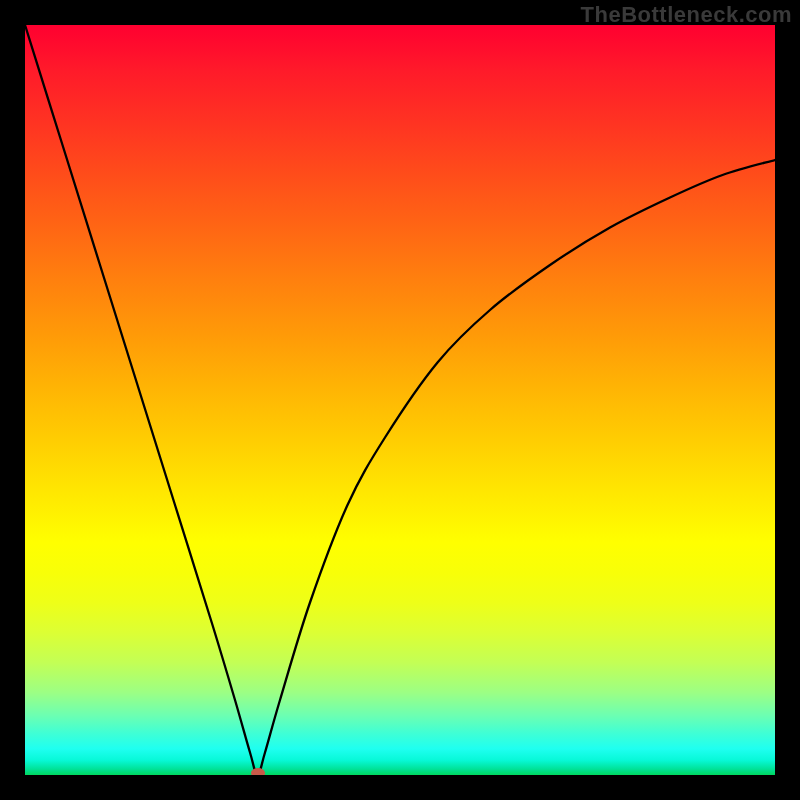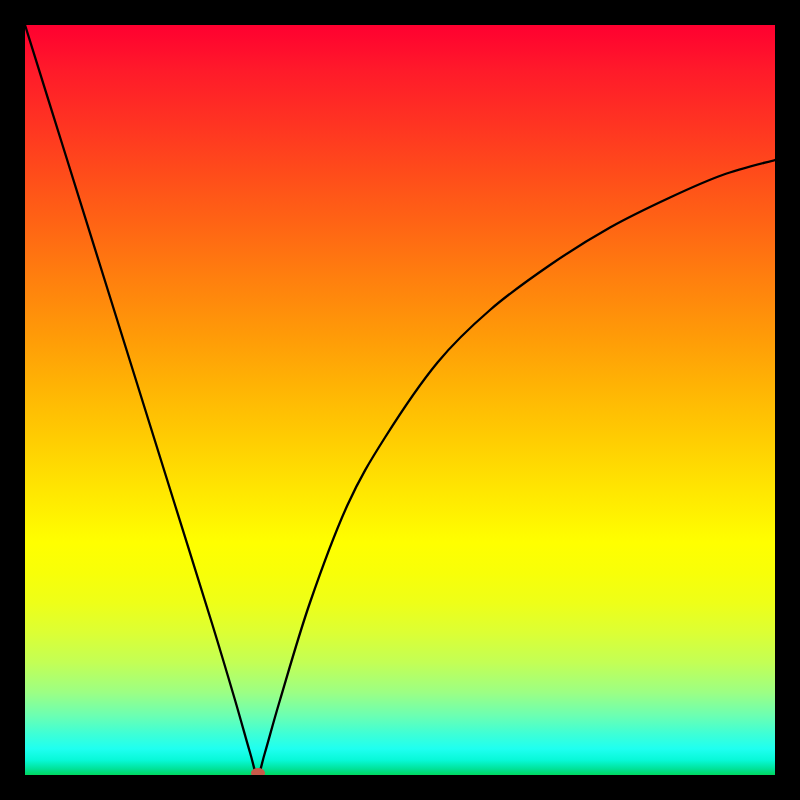--- a/index.html
+++ b/index.html
@@ -86,20 +86,21 @@
     border-radius: 50%;
     transform: translate(-50%, -50%);
     z-index: 20;
   }
 </style>
 </head>
 <body>
 
 <div class="stage">
 
+  <div class="watermark">TheBottleneck.com</div>
 
   <div class="plot-area">
 
     <div class="gradient"></div>
 
     <svg class="curve-svg" viewBox="0 0 750 750" preserveAspectRatio="none">
       <path id="curve-path" class="curve-path" d="M 0.00 0.00 C 6.25 20.00, 25.00 80.00, 37.50 120.00 C 50.00 160.00, 62.50 200.00, 75.00 240.00 C 87.50 280.00, 100.00 320.00, 112.50 360.00 C 125.00 400.00, 137.50 440.00, 150.00 480.00 C 162.50 520.00, 177.50 567.50, 187.50 600.00 C 197.50 632.50, 203.75 653.75, 210.00 675.00 C 216.25 696.25, 221.25 715.00, 225.00 727.50 C 228.75 740.00, 230.00 750.00, 232.50 750.00 C 235.00 750.00, 236.25 740.00, 240.00 727.50 C 243.75 715.00, 247.50 700.00, 255.00 675.00 C 262.50 650.00, 273.75 610.00, 285.00 577.50 C 296.25 545.00, 310.00 507.50, 322.50 480.00 C 335.00 452.50, 345.00 436.25, 360.00 412.50 C 375.00 388.75, 395.00 358.75, 412.50 337.50 C 430.00 316.25, 446.25 301.25, 465.00 285.00 C 483.75 268.75, 505.00 253.75, 525.00 240.00 C 545.00 226.25, 565.00 213.75, 585.00 202.50 C 605.00 191.25, 626.25 181.25, 645.00 172.50 C 663.75 163.75, 680.00 156.25, 697.50 150.00 C 715.00 143.75, 741.25 137.50, 750.00 135.00"></path>
     </svg>
 
     <div id="min-marker" class="marker" style="left: 232.5px; top: 748px;"></div>

